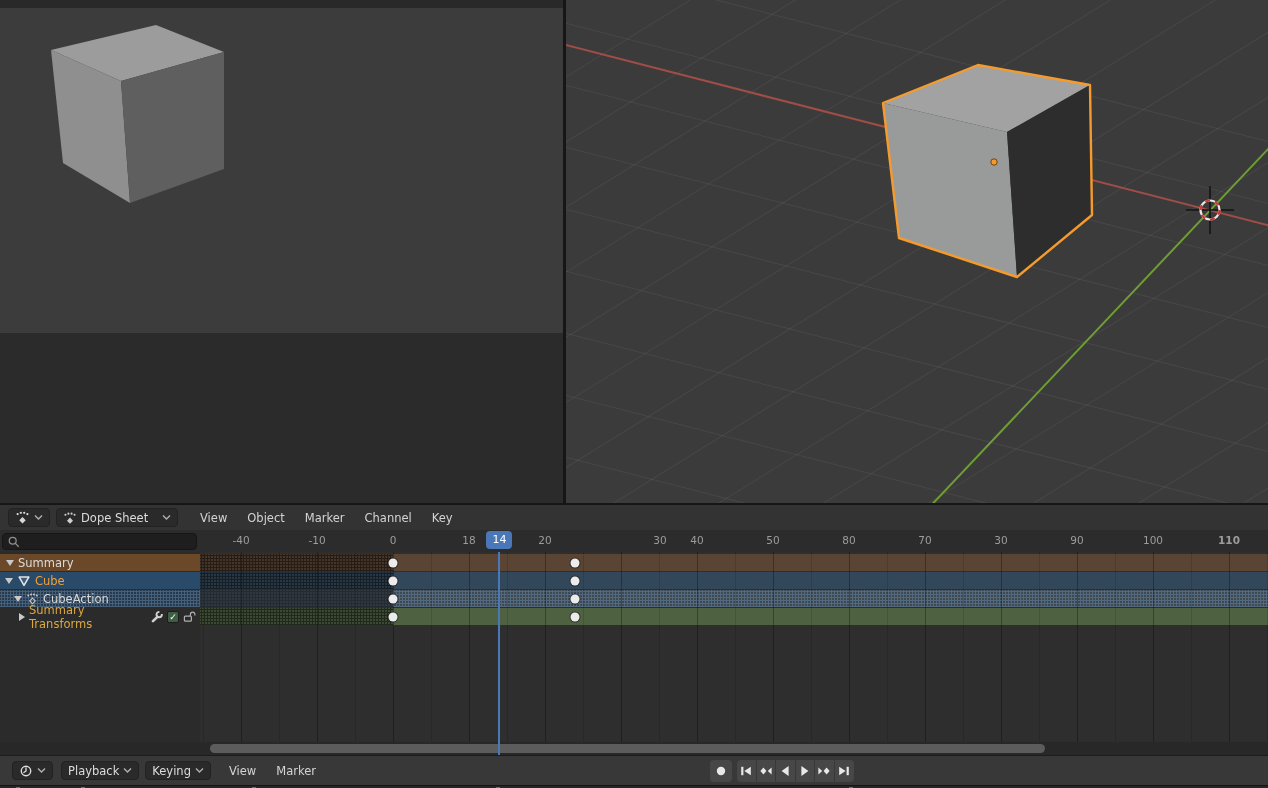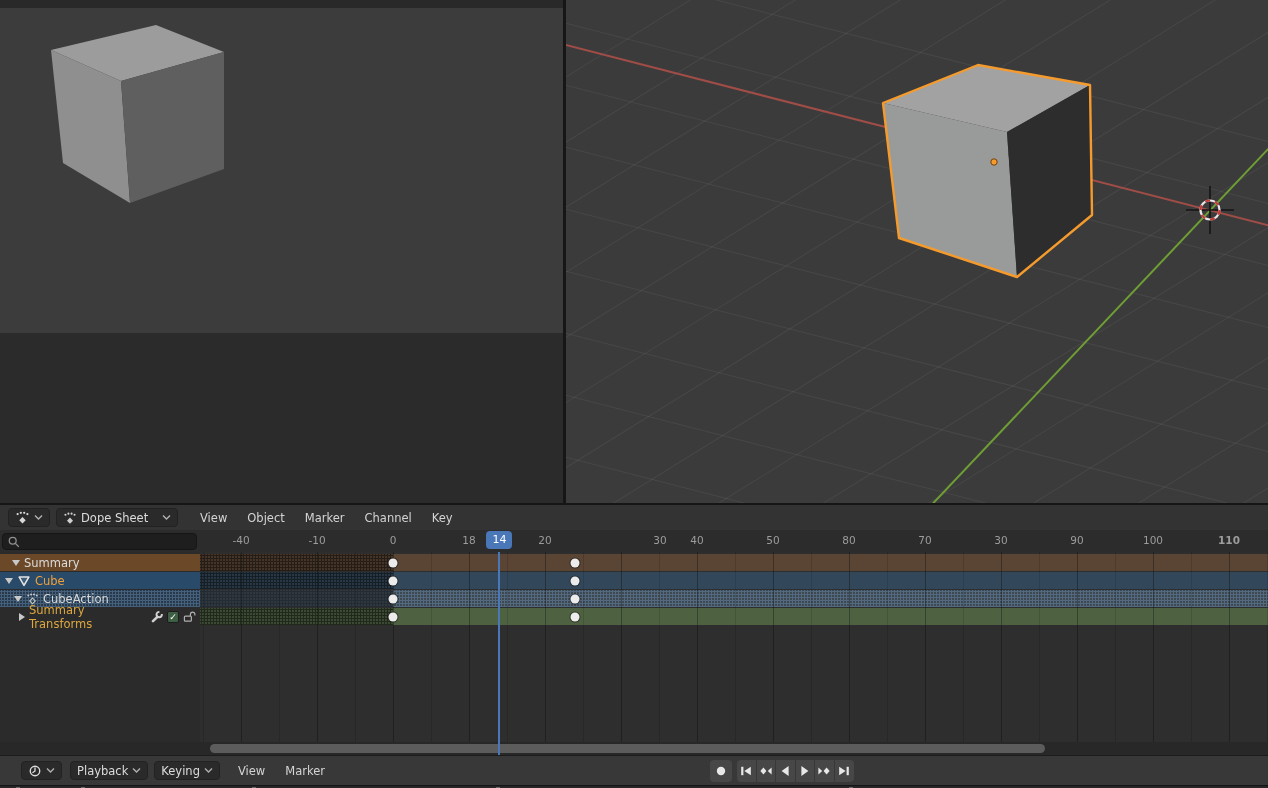--- a/index.html
+++ b/index.html
@@ -50,21 +50,21 @@
   .playhead-line { position:absolute; width:2px; top:47px; height:206px; background:#4a77b8; z-index:5; }
   .tri { width:0; height:0; display:inline-block; }
   .tri-down { border-left:4.5px solid transparent; border-right:4.5px solid transparent; border-top:6px solid #c9c9c9; }
   .tri-right { border-top:4.5px solid transparent; border-bottom:4.5px solid transparent; border-left:6px solid #c9c9c9; }
   .scroll-row { position:absolute; left:0; top:237px; width:1268px; height:13px; background:#282828; }
   .scroll-thumb { position:absolute; left:210px; top:2px; width:835px; height:9px; background:#5c5c5c; border-radius:5px; }
   .checkbox { width:12px; height:12px; background:#3f5f44; border:1px solid #1c1c1c; border-radius:2px;
               color:#fff; font-size:9px; line-height:11px; text-align:center; }
   
   .timeline-bar { position:absolute; left:0; top:755px; width:1268px; height:30px; background:#383838;
-                  border-top:1px solid #1c1c1c; display:flex; align-items:center; padding-left:21px; }
+                  border-top:1px solid #1c1c1c; display:flex; align-items:center; padding-left:12px; }
   .transport { position:absolute; left:737px; top:4px; height:22px; display:flex; background:#474747;
                border-radius:4px; overflow:hidden; }
   .t-btn { width:19.5px; height:22px; display:flex; align-items:center; justify-content:center;
            border-right:1px solid #383838; }
   .t-btn:last-child { border-right:none; }
   .rec-btn { position:absolute; left:710px; top:4px; width:22px; height:22px; background:#474747;
              border-radius:4px; display:flex; align-items:center; justify-content:center; }
   .status-strip { position:absolute; left:0; top:785px; width:1268px; height:3px; background:#262626;
                   border-top:1px solid #141414; }
   .status-mark { position:absolute; top:1px; width:4px; height:2px; background:#6a6a6a; }
@@ -241,21 +241,21 @@
             <div class="kf-dot" style="left: 193px; top: 46.5px;"></div>
             <div class="kf-dot" style="left: 193px; top: 64.5px;"></div>
             <div class="kf-dot" style="left: 375.4px; top: 10.5px;"></div>
             <div class="kf-dot" style="left: 375.4px; top: 28.5px;"></div>
             <div class="kf-dot" style="left: 375.4px; top: 46.5px;"></div>
             <div class="kf-dot" style="left: 375.4px; top: 64.5px;"></div>
           </div>
       </div>
 
       <div class="channel-panel">
-        <div class="ch-row" style="top:2px; background:#6b4828; padding-left:12px;">
+        <div class="ch-row" style="top:2px; background:#6b4828; padding-left:6px;">
           <span class="tri tri-down"></span>
           <span style="color:#dcdcdc">Summary</span>
         </div>
         <div class="ch-row" style="top:20px; background:#2a4a6a; padding-left:5px;">
           <span class="tri tri-down"></span>
           <svg width="14" height="14" viewBox="0 0 16 16">
             <polygon points="2.5,3.5 13.5,3.5 8,13" fill="rgba(255,255,255,0.10)" stroke="#e4e4e4" stroke-width="1.8" stroke-linejoin="round"></polygon>
           </svg>
           <span style="color:#efa13b">Cube</span>
         </div>

